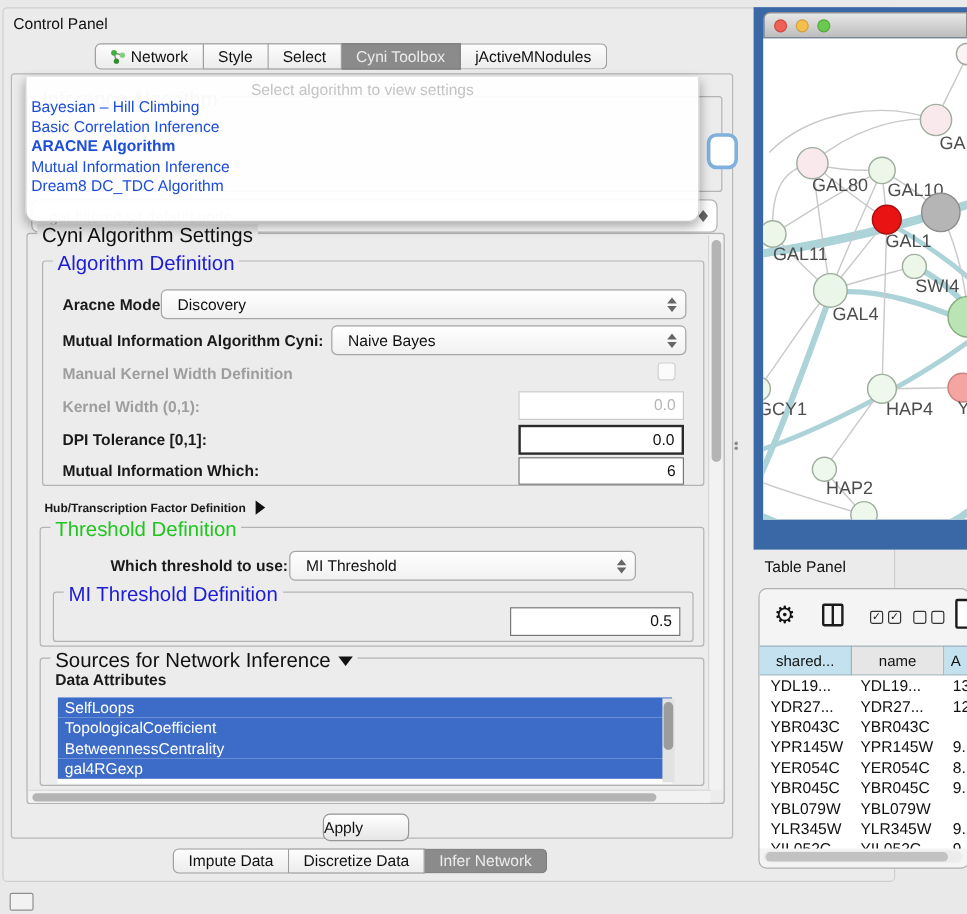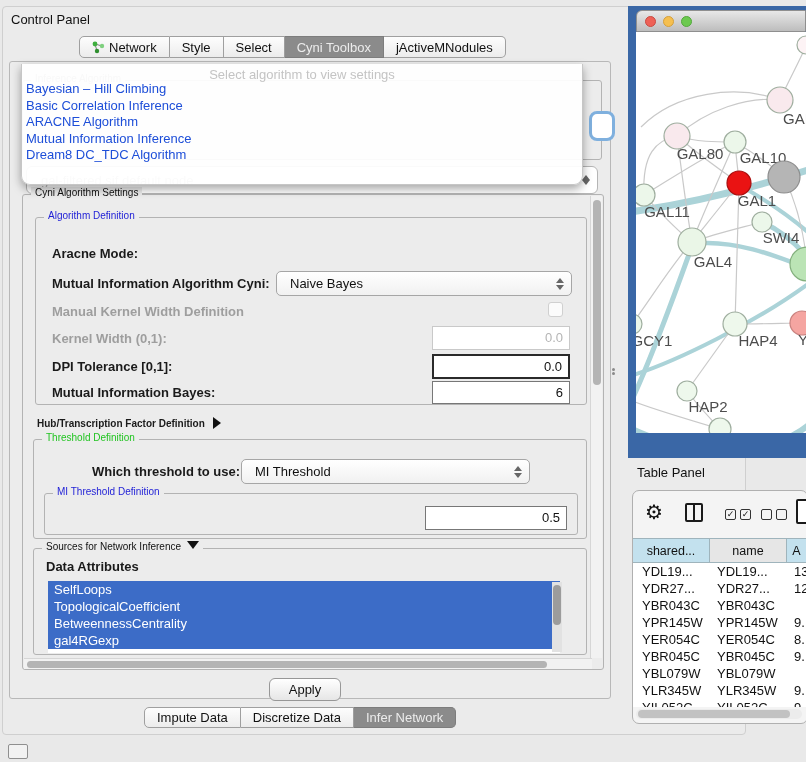--- a/index.html
+++ b/index.html
@@ -25,39 +25,39 @@
   .tab:last-child { border-radius:0 5px 5px 0; }
   .tab.selected { background:#8b8b8b; color:#ececec; border-color:#7d7d7d; }
 
   
   .content-frame { position:absolute; left:6px; top:54px; width:602px; height:638px;
     background:#ececec; border:1px solid #b8b8b8; border-radius:3px; }
 
   
   .group { position:absolute; border:1px solid #b3b3b3; border-radius:3px; }
   .group-title { position:absolute; top:-8px; left:8px; background:#ececec; padding:0 4px;
-    font-size:10px; color:#111; white-space:nowrap; }
+    font-size:17px; color:#111; white-space:nowrap; }
   .t-blue { color:#1d1dd6; }
   .t-green { color:#22c422; }
 
   
   .ghost-title { color:#9a9a9a; }
   .focus-combo { position:absolute; left:566px; top:30px; width:26px; height:30px;
     background:#fff; border:3px solid #7fb0de; border-radius:8px; }
   .net-combo { position:absolute; left:16px; top:104px; width:572px; height:28px;
     background:#fff; border:1px solid #b5b5b5; border-radius:6px; display:flex; align-items:center;
     font-size:13px; color:#b9b9b9; padding-left:14px; }
 
   
   .algo-popup { position:absolute; left:18px; top:57px; width:562px; height:121px; z-index:50;
     background:rgba(255,255,255,0.93); border:1px solid #c6c6c6; border-top:none;
     border-radius:0 0 9px 9px; box-shadow:0 4px 10px rgba(0,0,0,0.35); }
   .algo-placeholder { text-align:center; color:#c4c4c4; font-size:13px; padding-top:3px; height:17px; }
   .algo-item { font-size:13px; color:#1d4ed8; line-height:16.5px; padding-left:4px; white-space:nowrap; }
-  .algo-item.bold { font-weight:normal; }
+  .algo-item.bold { font-weight:bold; }
 
   
   .lbl { position:absolute; font-size:13px; font-weight:bold; color:#1a1a1a; white-space:nowrap; }
   .lbl.disabled { color:#9e9e9e; }
   .combo { position:absolute; background:linear-gradient(#ffffff,#f1f1f1); border:1px solid #a6a6a6;
     border-radius:5px; display:flex; align-items:center; font-size:13px; color:#111; padding-left:13px; }
   .combo .spin { margin-left:auto; margin-right:7px; display:flex; flex-direction:column; gap:2px; }
   .spin i { display:block; width:0; height:0; border-left:4px solid transparent; border-right:4px solid transparent; }
   .spin .up { border-bottom:5px solid #666; }
   .spin .dn { border-top:5px solid #666; }
@@ -85,21 +85,21 @@
   
   .attr-list { position:absolute; left:14px; top:32px; width:512px; height:72px;
     background:#fff; overflow:hidden; }
   .attr-item { height:17px; line-height:17px; background:#3c6cc7; color:#fff; font-size:13px;
     padding-left:6px; white-space:nowrap; }
   .attr-scroll { position:absolute; right:1px; top:1px; width:10px; height:70px; background:#e2e2e2; }
   .attr-scroll .thumb { left:1px; top:3px; width:8px; height:40px; background:#9c9c9c; }
 
   .apply-btn { position:absolute; left:259px; top:616px; width:72px; height:23px;
     background:linear-gradient(#ffffff,#e6e6e6); border:1px solid #979797; border-radius:6px;
-    font-size:13px; color:#111; display:flex; align-items:center; justify-content:center; }
+    font-size:13px; color:#111; display:flex; align-items:center; justify-content:flex-start; }
 
   
   .grip { position:absolute; left:610px; top:367px; width:6px; height:11px; }
   .grip b { display:block; width:3px; height:3px; background:#8a8a8a; border-radius:50%; margin:1px auto; }
 
   .mini-icon { position:absolute; left:8px; top:744px; width:20px; height:15px;
     background:#f2f2f2; border:1px solid #8f8f8f; border-radius:2px; }
 
   
   .desktop { position:absolute; left:628px; top:6px; width:178px; height:452px; background:#3a67a6; }
@@ -200,40 +200,47 @@
           <div class="thumb" style="left:2px;top:4px;width:8px;height:185px;"></div>
         </div>
         <div class="hscroll" style="left:1px;top:463px;width:568px;height:11px;">
           <div class="thumb" style="left:3px;top:2px;width:520px;height:7px;"></div>
         </div>
 
         <div class="group" style="left:12px;top:22px;width:552px;height:188px;">
           <div class="group-title t-blue">Algorithm Definition</div>
 
           <div class="lbl" style="left:16px;top:28px;">Aracne Mode:</div>
+          <div class="combo" style="left:98px;top:23px;width:438px;height:25px;">
+            <span>Discovery</span>
+            <span class="spin">
+                <i class="up"></i>
+                <i class="dn"></i>
+              </span>
+          </div>
 
           <div class="lbl" style="left:16px;top:58px;">Mutual Information Algorithm Cyni:</div>
           <div class="combo" style="left:240px;top:53px;width:296px;height:25px;">
             <span>Naive Bayes</span>
             <span class="spin">
                 <i class="up"></i>
                 <i class="dn"></i>
               </span>
           </div>
 
           <div class="lbl disabled" style="left:16px;top:86px;">Manual Kernel Width Definition</div>
           <div class="checkbox" style="left:512px;top:84px;"></div>
 
           <div class="lbl disabled" style="left:16px;top:113px;">Kernel Width (0,1):</div>
           <div class="field fld-light" style="left:396px;top:108px;width:138px;height:24px;">0.0</div>
 
           <div class="lbl" style="left:16px;top:141px;">DPI Tolerance [0,1]:</div>
           <div class="field fld-focus" style="left:396px;top:136px;width:138px;height:25px;line-height:21px;">0.0</div>
 
-          <div class="lbl" style="left:16px;top:167px;">Mutual Information Bayes:</div>
+          <div class="lbl" style="left:16px;top:167px;">Mutual Information Which:</div>
           <div class="field fld-norm" style="left:396px;top:163px;width:138px;height:23px;">6</div>
         </div>
 
         <div class="expander" style="left:14px;top:222px;">
           <span>Hub/Transcription Factor Definition</span><span class="tri-right"></span>
         </div>
 
         <div class="group" style="left:10px;top:244px;width:554px;height:100px;">
           <div class="group-title t-green">Threshold Definition</div>
 

